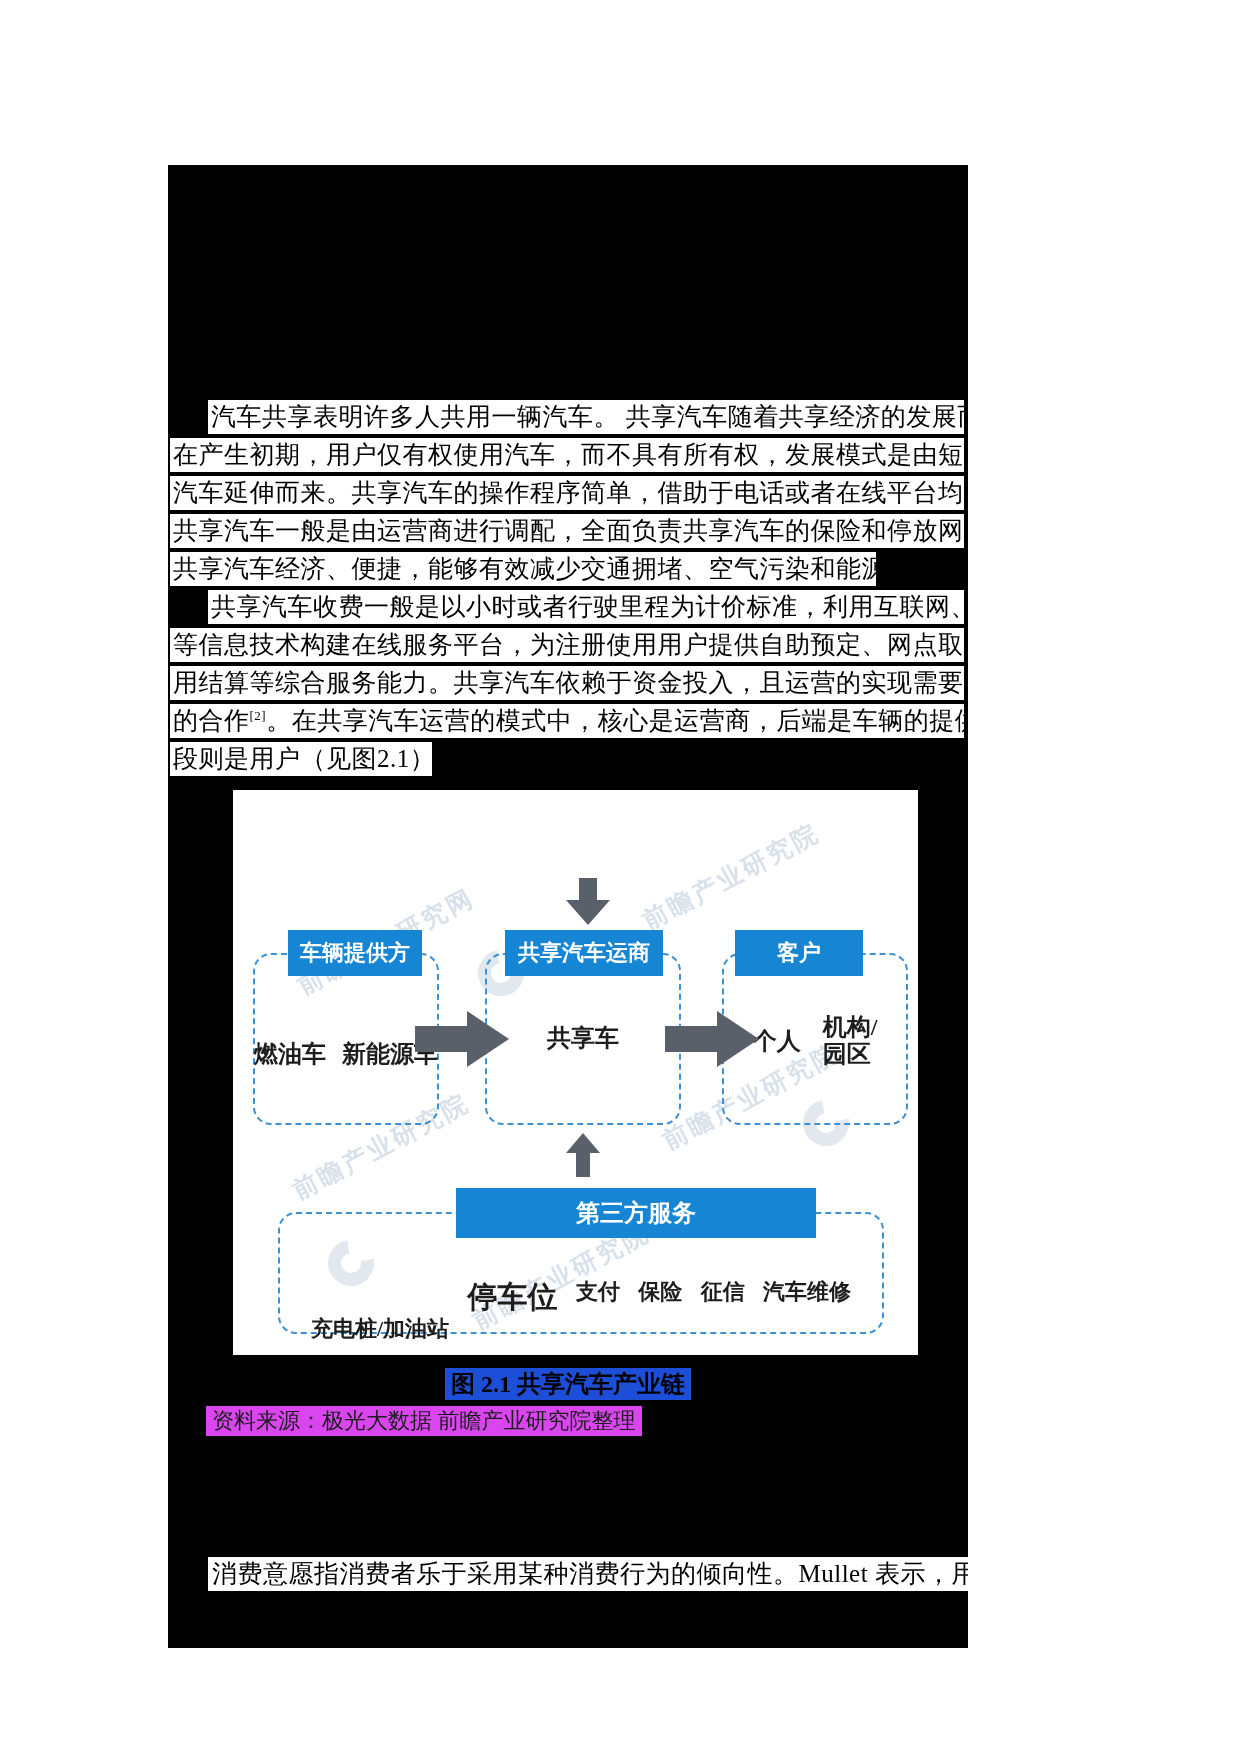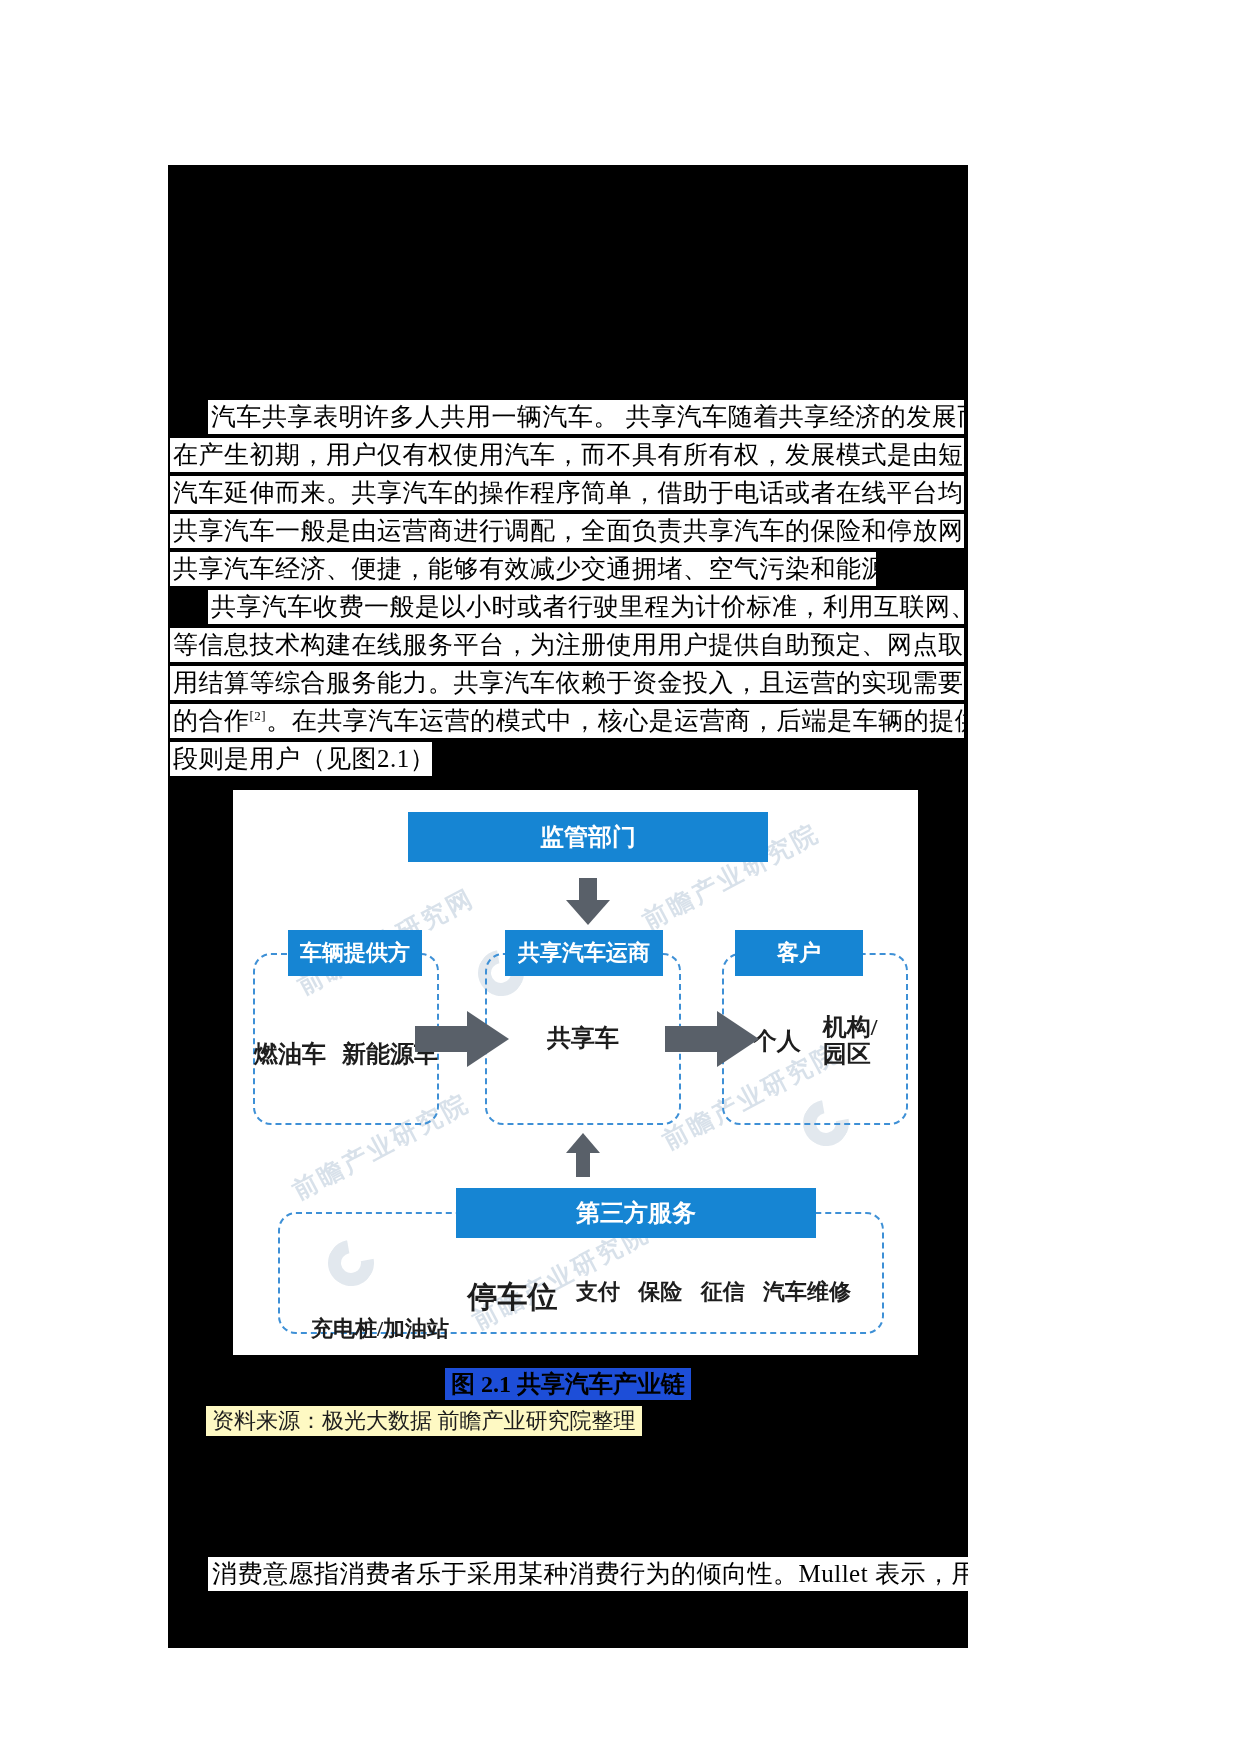--- a/index.html
+++ b/index.html
@@ -68,21 +68,21 @@
     border:13px solid rgba(150,172,192,0.28); z-index:1;
     border-top-color:transparent; transform:rotate(35deg);
   }
   
   .caption-strip{
     display:block; background:#1d4ed8; color:#000; font-weight:bold;
     font-size:24px; height:32px; line-height:32px; padding:0 6px;
     width:fit-content; margin:13px auto 0 auto; white-space:nowrap;
   }
   .source-strip{
-    display:block; background:#fef9c3; color:#1d1d1d;
+    display:block; background:#d946ef; color:#1d1d1d;
     font-size:22px; height:30px; line-height:30px; padding:0 6px;
     width:fit-content; margin-top:6px; margin-left:38px; white-space:nowrap;
   }
   .closing-strip{
     display:block; background:#fff; color:#000;
     font-size:25px; height:34px; line-height:34px; padding:0 4px;
     width:fit-content; margin-top:121px; margin-left:40px; white-space:nowrap;
     letter-spacing:0.5px;
   }
 </style>
@@ -108,21 +108,20 @@
 
     <span class="wm" style="left:55px; top:135px;">前瞻产业研究网</span>
     <span class="wm" style="left:400px; top:70px;">前瞻产业研究院</span>
     <span class="wm" style="left:50px; top:340px;">前瞻产业研究院</span>
     <span class="wm" style="left:420px; top:290px;">前瞻产业研究院</span>
     <span class="wm" style="left:230px; top:470px;">前瞻产业研究院</span>
     <div class="wm-logo" style="left:245px; top:160px;"></div>
     <div class="wm-logo" style="left:570px; top:310px;"></div>
     <div class="wm-logo" style="left:95px; top:450px;"></div>
 
-    <div class="bluebox bb-lg" style="left:175px; top:22px; width:360px;">监管部门</div>
 
     <div class="arrow-down" style="left:333px; top:88px;">
       <div class="shaft"></div>
         <div class="head"></div>
     </div>
 
     <div class="bluebox bb-sm" style="left:55px; top:140px; width:134px;">车辆提供方</div>
     <div class="bluebox bb-sm" style="left:272px; top:140px; width:158px;">共享汽车运商</div>
     <div class="bluebox bb-sm" style="left:502px; top:140px; width:128px;">客户</div>
 

